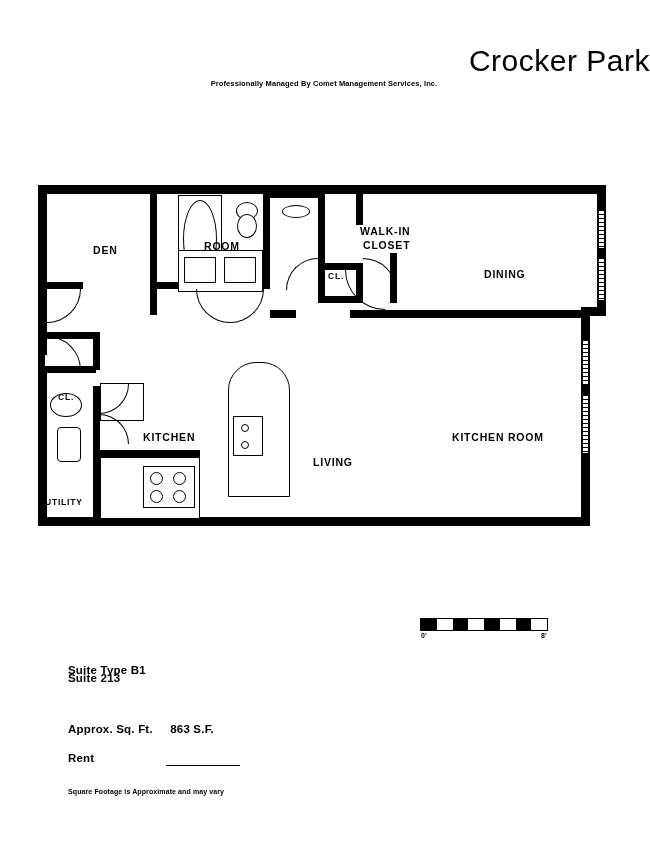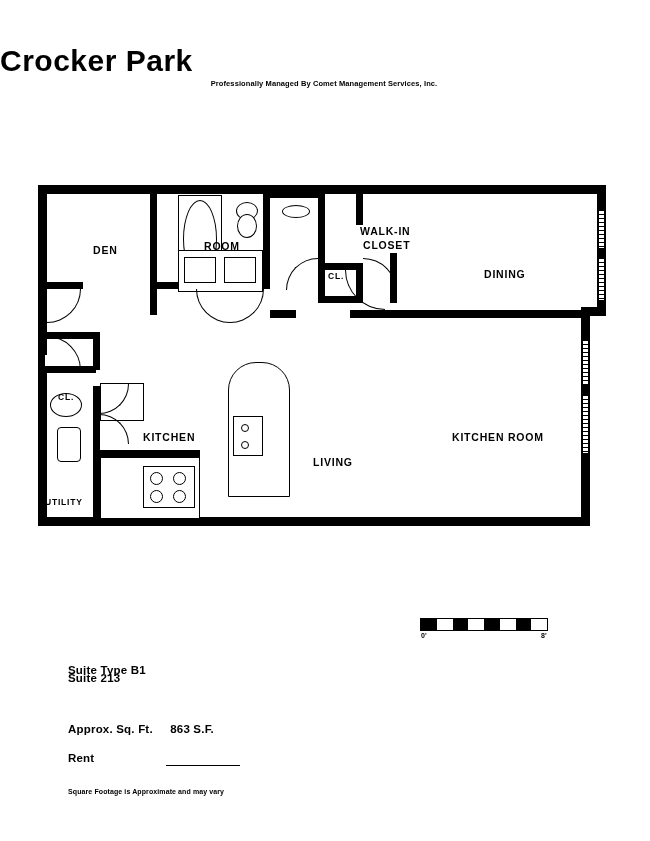--- a/index.html
+++ b/index.html
@@ -17,23 +17,23 @@
     height: 841px;
     background: #ffffff;
     overflow: hidden;
   }
   
   .title {
     position: absolute;
     top: 44px;
     left: 0;
     width: 650px;
-    text-align: left;
+    text-align: right;
     font-size: 30px;
-    font-weight: bold;
+    font-weight: normal;
     letter-spacing: 0.5px;
   }
   .subtitle {
     position: absolute;
     top: 79px;
     left: 0;
     width: 648px;
     text-align: center;
     font-size: 7.5px;
     font-weight: bold;

